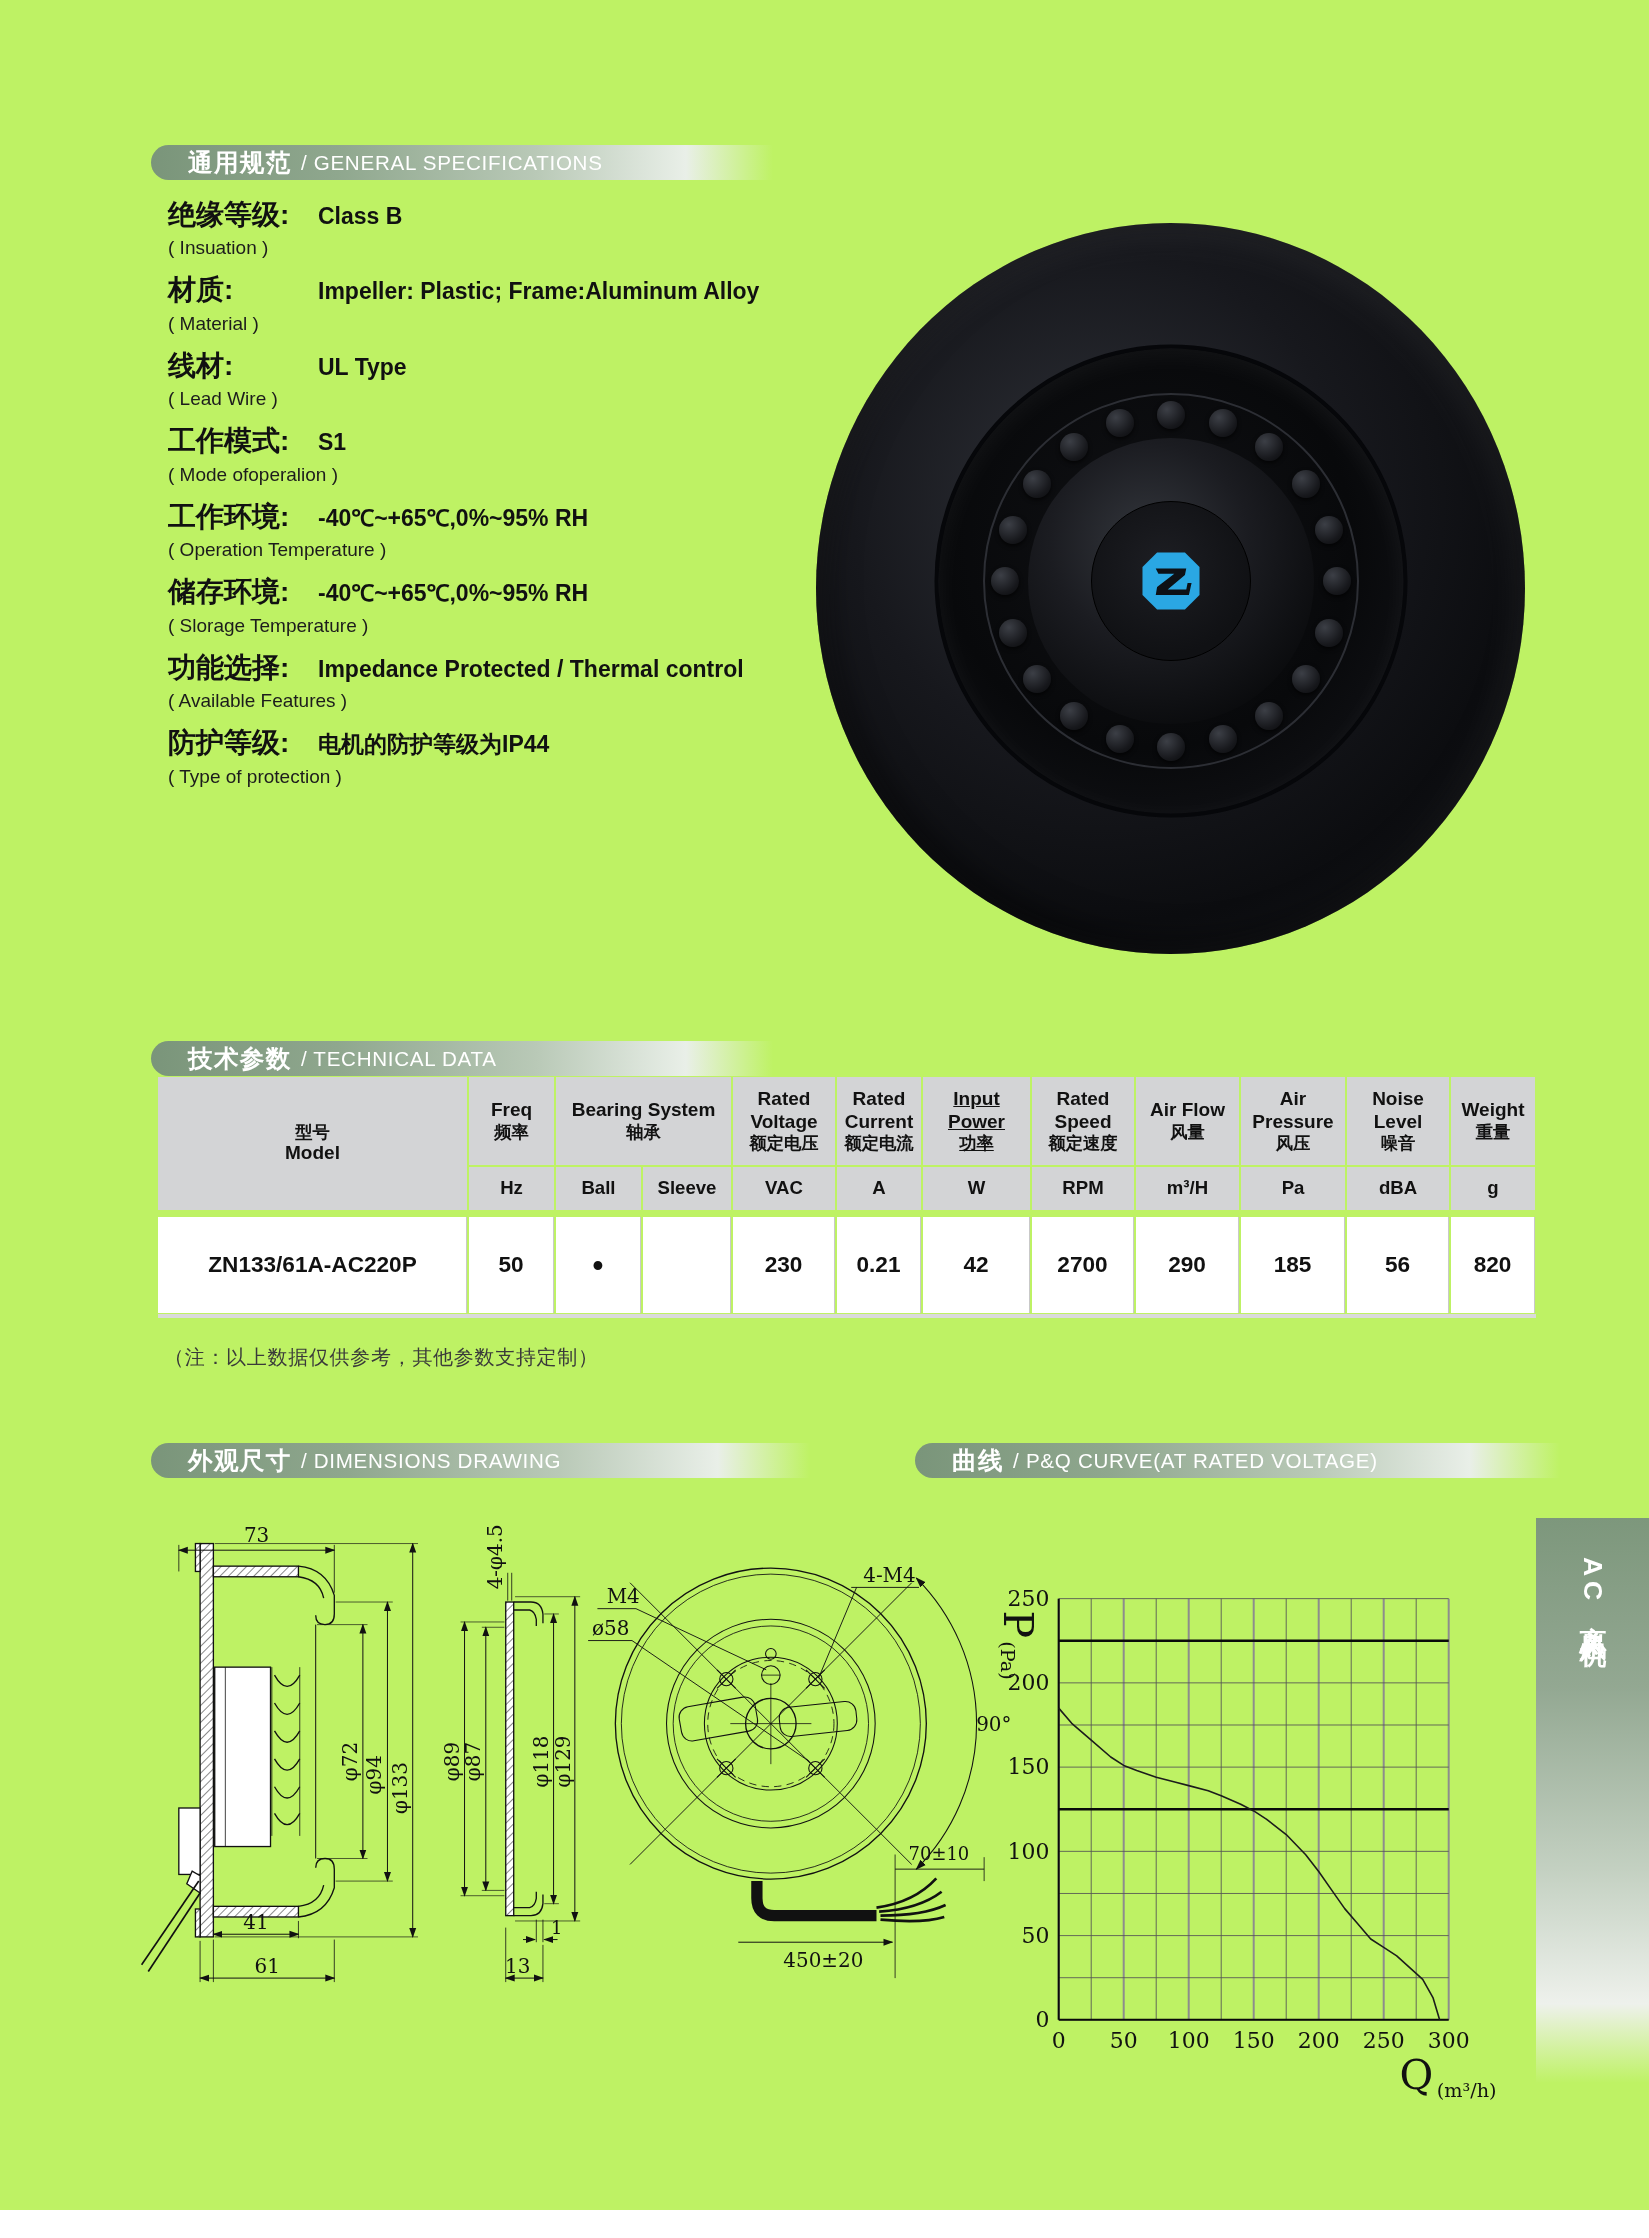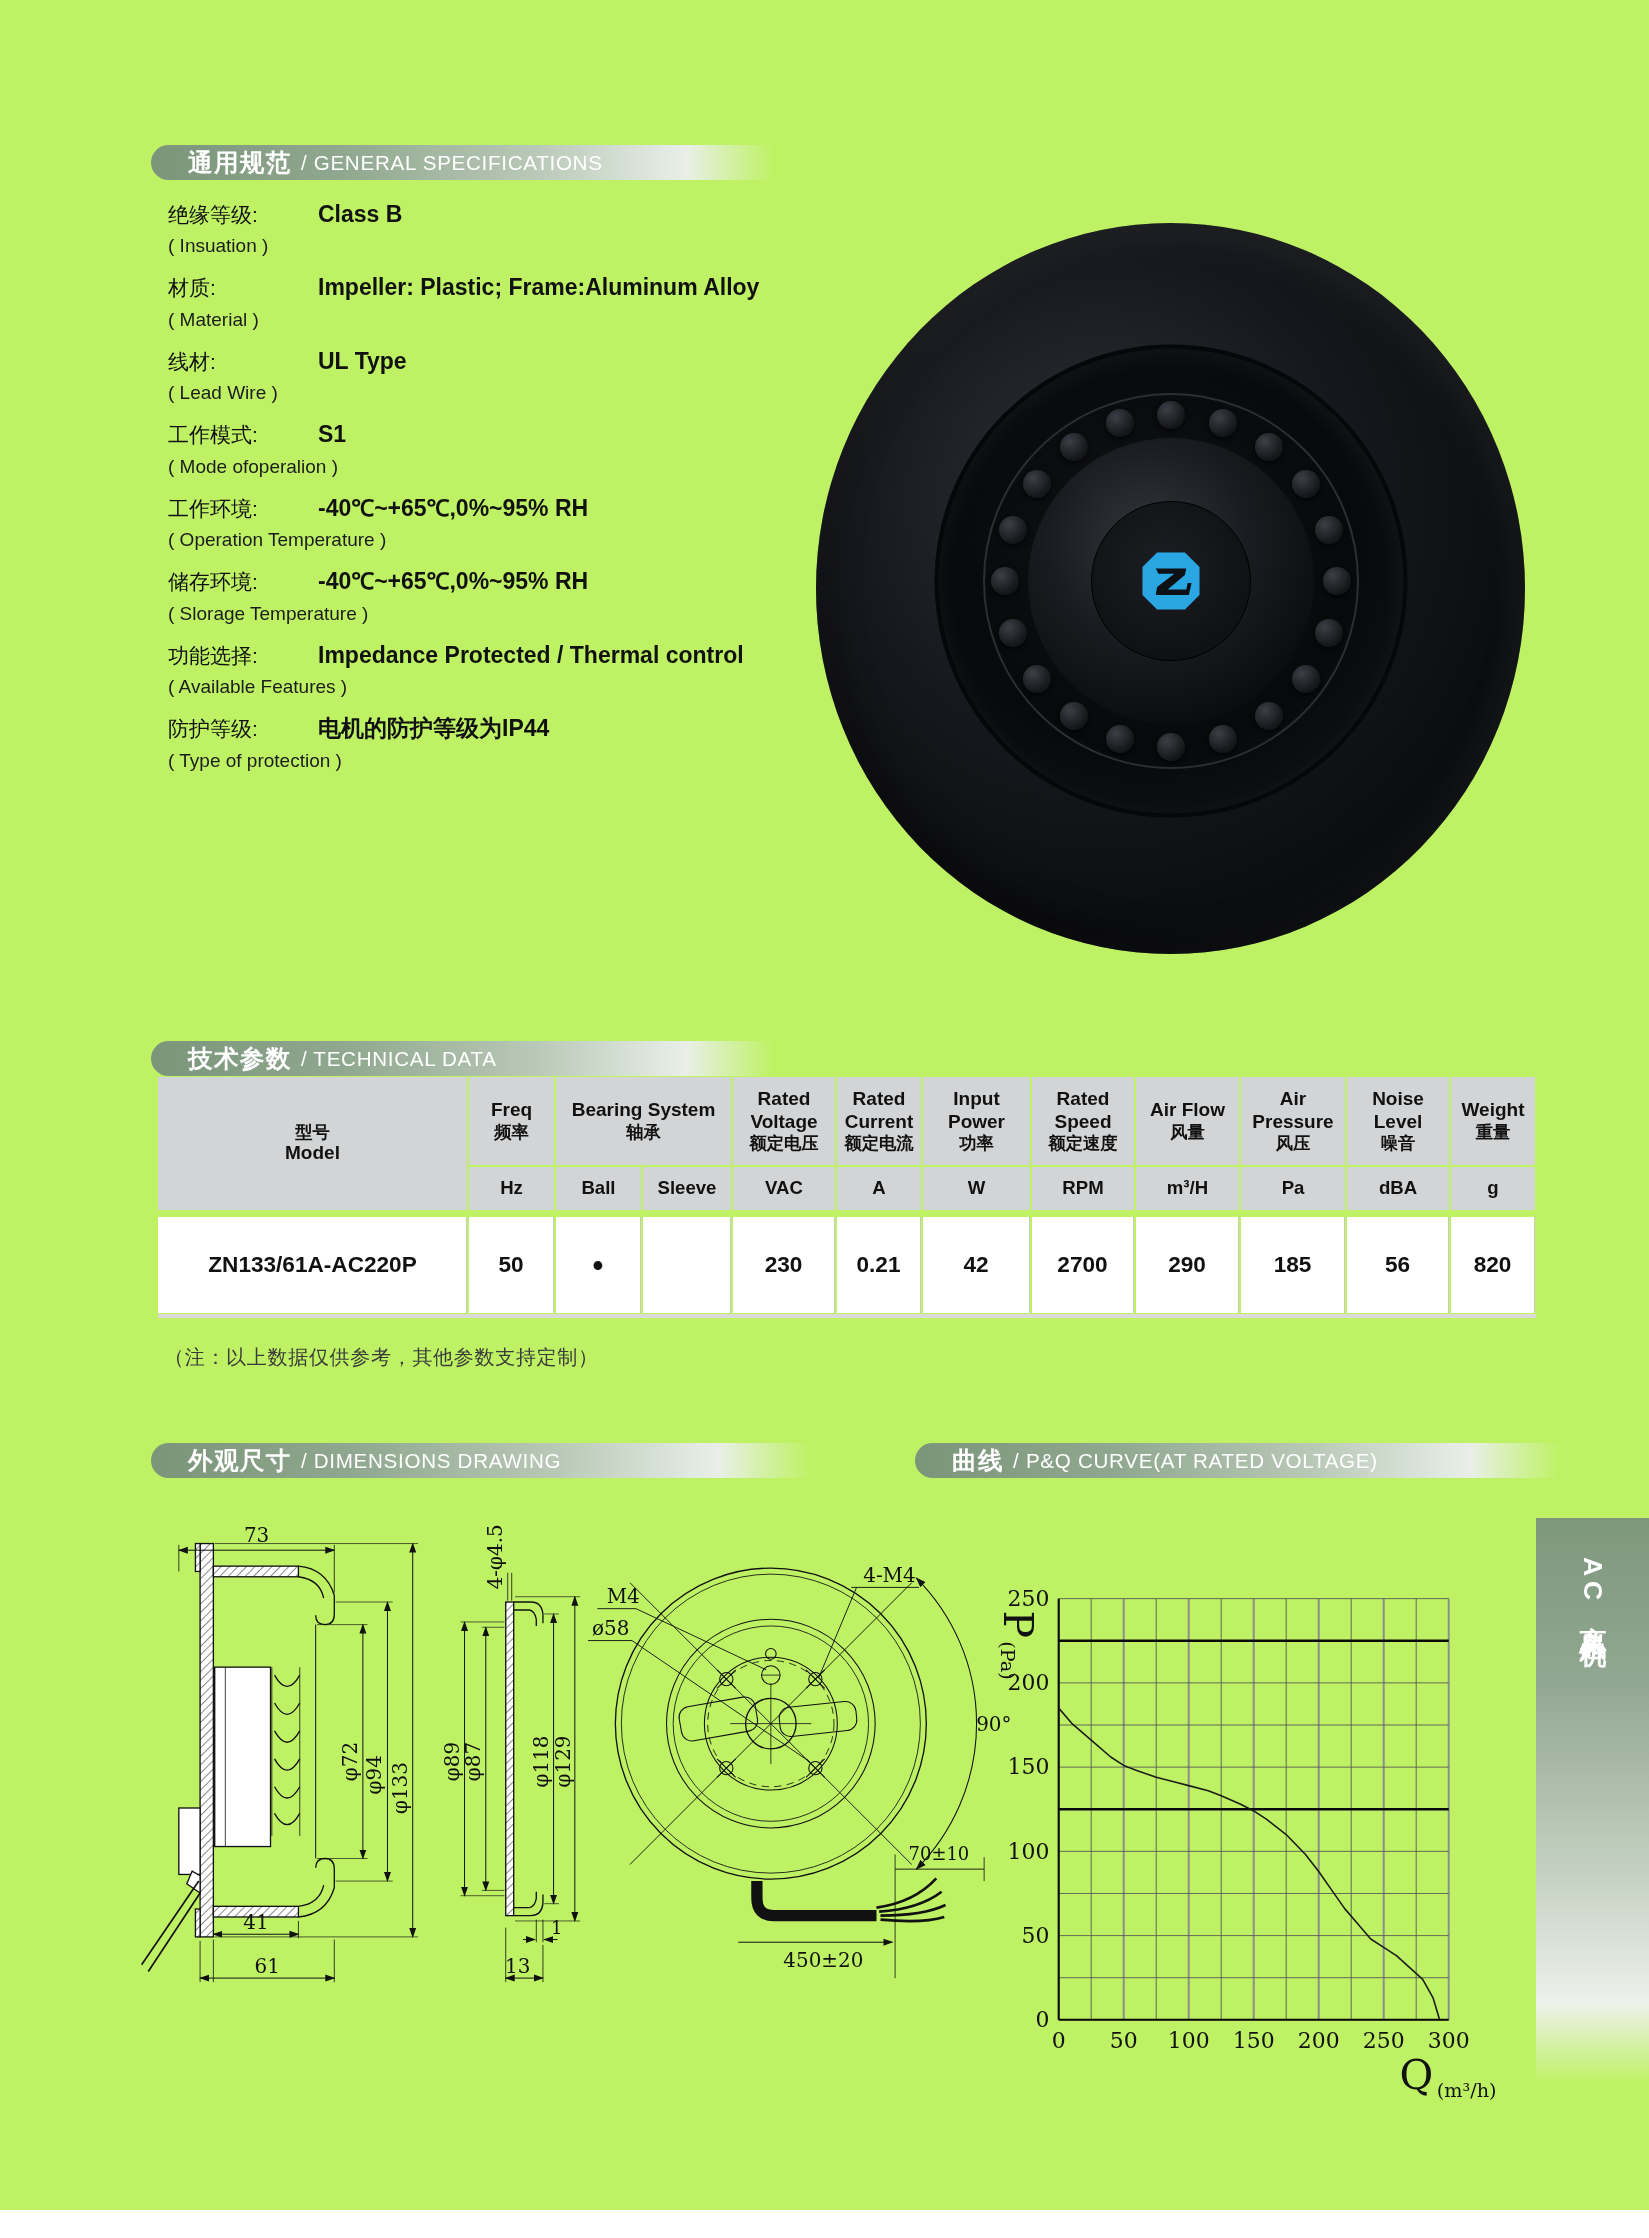--- a/index.html
+++ b/index.html
@@ -10,21 +10,21 @@
   .banner{position:absolute;height:35px;border-radius:18px 0 0 18px;
           display:flex;align-items:center;padding-left:37px;color:#fff;white-space:nowrap;
           background:linear-gradient(90deg,#7a957a 0%,#8fa78e 30%,#b9c9b7 62%,#e9efe8 86%,rgba(255,255,255,0) 100%);}
   .banner .zh{font-size:24.6px;font-weight:bold;letter-spacing:1.3px;}
   .banner .en{font-size:20.6px;margin-left:9.3px;letter-spacing:0.7px;font-weight:400;}
 
   
   .specs{position:absolute;left:168px;top:199px;width:785px;}
   .spec{margin-bottom:14.6px;}
   .spec-top{display:flex;align-items:baseline;}
-  .spec-zh{width:150px;flex:0 0 150px;font-weight:normal;font-size:21px;line-height:31px;}
+  .spec-zh{width:150px;flex:0 0 150px;font-weight:bold;font-size:28px;line-height:31px;}
   .spec-val{font-weight:bold;font-size:23px;line-height:31px;}
   .spec-en{font-size:19px;line-height:22.6px;margin-top:5.3px;color:#1c1c1c;}
 
   
   .fan{position:absolute;left:816px;top:223px;width:709px;height:731px;border-radius:50%;
        background:radial-gradient(circle at 40% 38%, #35383f 0%, #26282e 15%, #17181d 40%, #0c0d10 68%, #131418 88%, #1e1f24 100%);
        box-shadow:inset -6.6px 12px 40px rgba(255,255,255,0.07), inset 8px -10.6px 33px rgba(0,0,0,0.5);}
   .fan > *{position:absolute;left:50%;top:49%;transform:translate(-50%,-50%);border-radius:50%;}
   .fan-mid{width:465px;height:465px;background:radial-gradient(circle at 45% 42%, #101114 0%, #08090b 55%, #15161b 100%);
            border:4px solid #06070a;box-shadow:inset 0 6.6px 26.6px rgba(255,255,255,0.05);}
@@ -199,21 +199,21 @@
       <div class="l2">轴承</div>
     </div>
     <div class="hc" style="grid-column:5;grid-row:1;">
       <div class="l1">Rated Voltage</div>
       <div class="l2">额定电压</div>
     </div>
     <div class="hc" style="grid-column:6;grid-row:1;">
       <div class="l1">Rated Current</div>
       <div class="l2">额定电流</div>
     </div>
-    <div class="hc" style="grid-column:7;grid-row:1;">
+    <div class="hc" style="grid-column:7;grid-row:1;text-decoration:underline;">
       <div class="l1">Input Power</div>
       <div class="l2">功率</div>
     </div>
     <div class="hc" style="grid-column:8;grid-row:1;">
       <div class="l1">Rated Speed</div>
       <div class="l2">额定速度</div>
     </div>
     <div class="hc" style="grid-column:9;grid-row:1;">
       <div class="l1">Air Flow</div>
       <div class="l2">风量</div>

